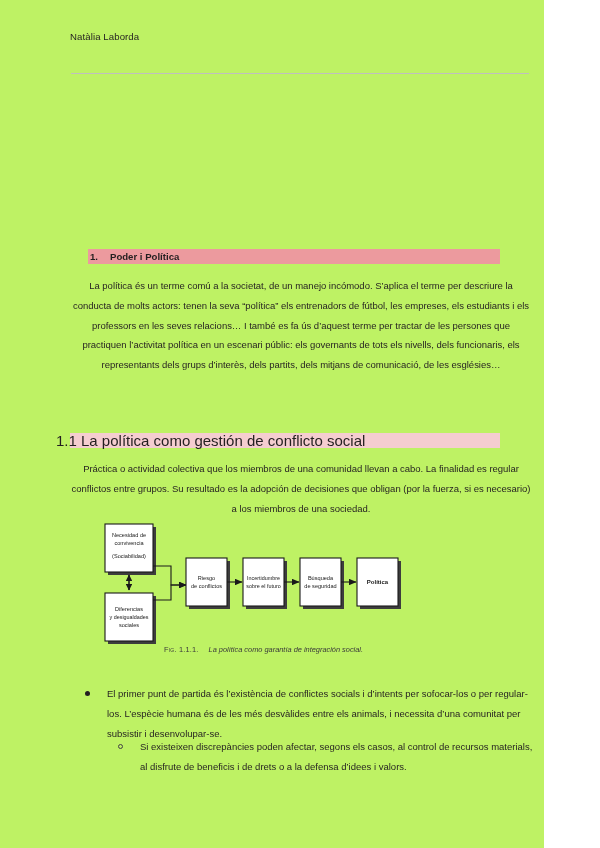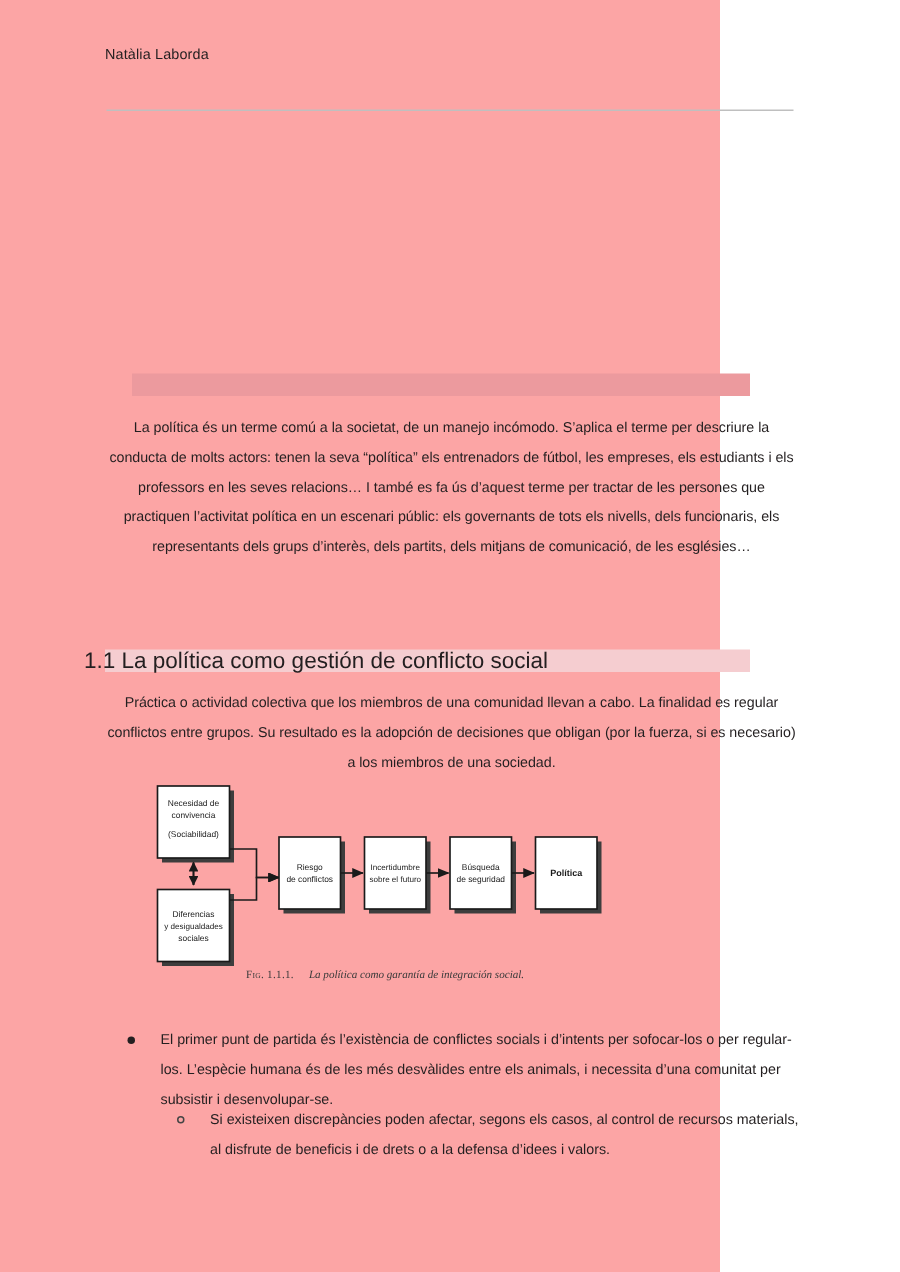--- a/index.html
+++ b/index.html
@@ -12,23 +12,23 @@
     width: 600px;
     height: 848px;
     font-family: "Liberation Sans", sans-serif;
     color: #231f20;
     position: relative;
     overflow: hidden;
   }
 
   .page {
     position: relative;
-    width: 480px;
+    width: 544px;
     height: 848px;
-    background: #fca5a5;
+    background: #bef264;
   }
 
   
   .doc-header {
     position: absolute;
     left: 70px;
     top: 30px;
     width: 460px;
   }
   .doc-header .line {
@@ -107,21 +107,21 @@
     left: 96px;
     top: 518px;
     width: 340px;
     height: 150px;
   }
   .fig-svg { display: block; }
   .fig-caption {
     position: absolute;
     left: 68px;
     top: 127px;
-    font-family: Liberation Serif, serif;
+    font-family: Liberation Sans, sans-serif;
     font-size: 7.4px;
     font-style: italic;
     color: #3a3a3a;
     white-space: nowrap;
   }
   .fig-caption .figlabel {
     font-style: normal;
     font-variant: small-caps;
     letter-spacing: 0.2px;
     padding-right: 10px;
@@ -184,20 +184,21 @@
 <body>
 
 <div class="page">
 
   <div class="doc-header">
     <div class="line">Natàlia Laborda</div>
   </div>
   <div class="header-rule"></div>
 
   <div class="h1-band"></div>
+  <div class="h1-text"><span class="h1-num">1.</span><span>Poder i Política</span></div>
 
   <div class="para" id="para-1">La política és un terme comú a la societat, de un manejo incómodo. S’aplica el terme per descriure la conducta de molts actors: tenen la seva “política” els entrenadors de fútbol, les empreses, els estudiants i els professors en les seves relacions… I també es fa ús d’aquest terme per tractar de les persones que practiquen l’activitat política en un escenari públic: els governants de tots els nivells, dels funcionaris, els representants dels grups d’interès, dels partits, dels mitjans de comunicació, de les esglésies…</div>
 
 
   <div class="h2-band"></div>
   <div class="h2-text">1.1 La política como gestión de conflicto social</div>
 
   <div class="para" id="para-3">Práctica o actividad colectiva que los miembros de una comunidad llevan a cabo. La finalidad es regular conflictos entre grupos. Su resultado es la adopción de decisiones que obligan (por la fuerza, si es necesario) a los miembros de una sociedad.</div>
 
   <div class="figure">

